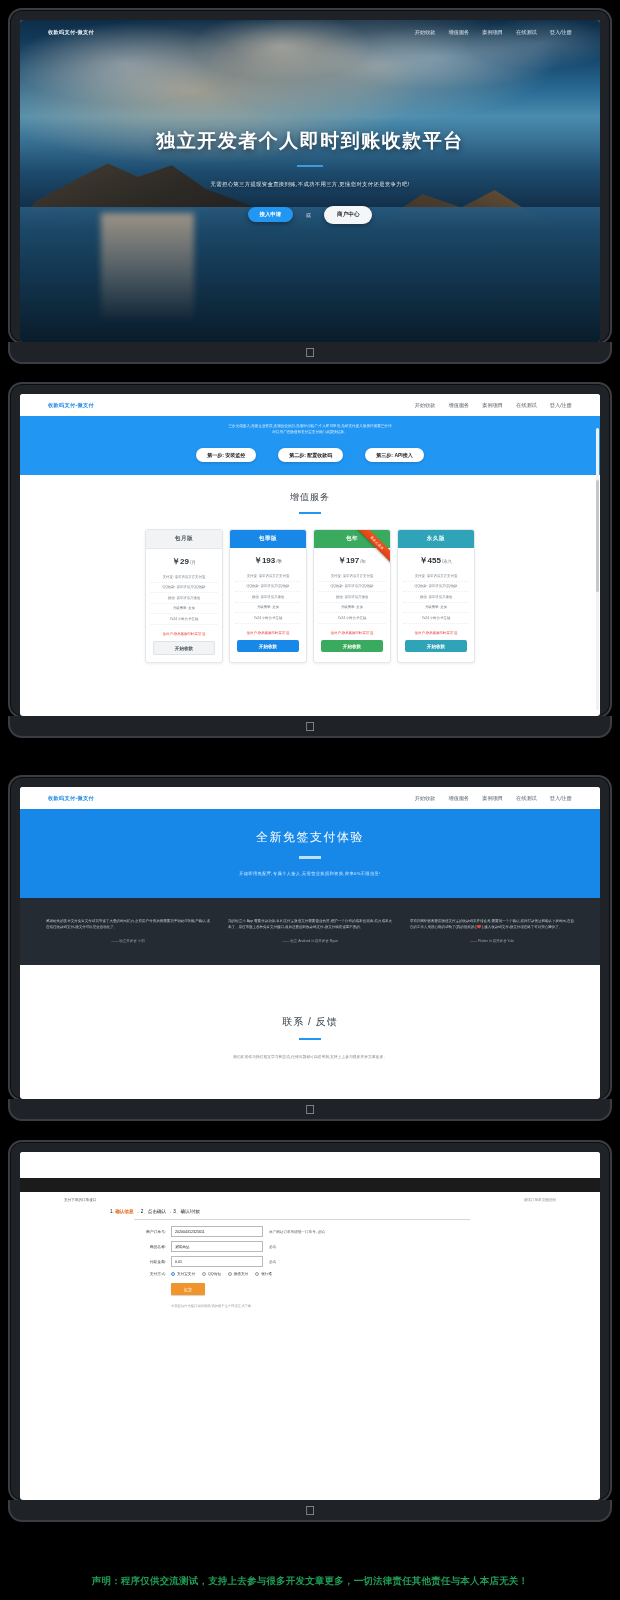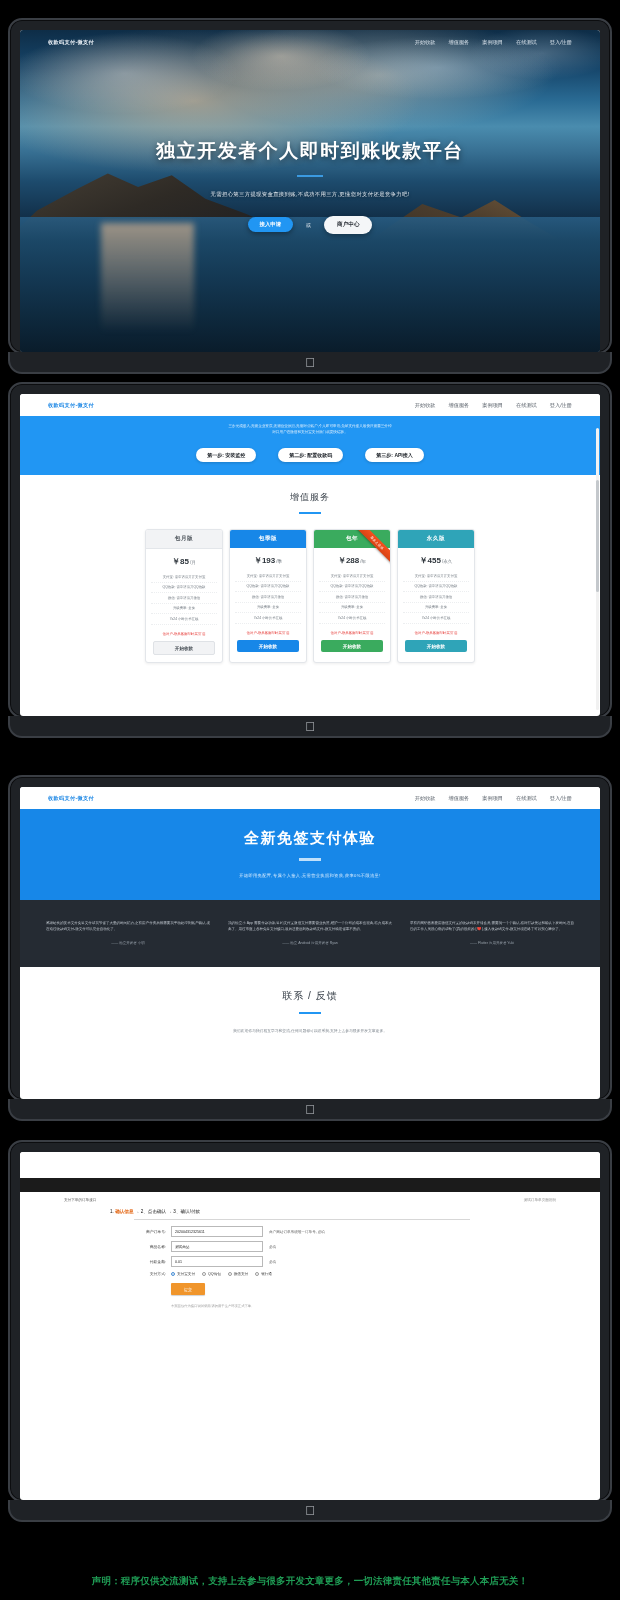--- a/index.html
+++ b/index.html
@@ -155,29 +155,29 @@
     transform:rotate(45deg); right:-18px; top:9px;
     background:linear-gradient(180deg,#f4511e,#d84315); color:#fff;
     font-size:3.2px; font-style:normal; padding:2px 0; letter-spacing:.3px;
     box-shadow:0 1px 2px rgba(0,0,0,.3);
   }
   .scroll-track { position:absolute; top:34px; right:1px; width:3px; bottom:6px; background:#f1f1f1; border-radius:2px; }
   .scroll-thumb { position:absolute; top:86px; right:1px; width:3px; height:112px; background:#c4c8cc; border-radius:2px; }
 
   
   .band-blue3 { background:#1787e8; padding:20px 0 22px; text-align:center; }
-  .band-title { font-size:15px; color:#fff; font-weight:bold; letter-spacing:1.5px; }
+  .band-title { font-size:12px; color:#fff; font-weight:normal; letter-spacing:1.5px; }
   .band-rule { width:22px; height:2.5px; background:#bfe0fb; margin:10px auto 0; }
   .band-sub { margin-top:12px; font-size:4.2px; color:#dceeff; letter-spacing:.4px; }
   .testi-band { background:#252b33; padding:20px 26px 22px; display:flex; gap:18px; }
   .testi { flex:1; }
   .testi p { font-size:3.5px; color:#c2c9d1; line-height:1.75; text-align:justify; }
   .testi .who { margin-top:9px; font-size:3.5px; color:#9aa3ad; text-align:center; }
   .contact-sec { background:#fff; padding:22px 0 18px; text-align:center; }
-  .contact-title { font-size:10px; color:#39414a; letter-spacing:1px; }
+  .contact-title { font-size:10px; color:#39414a; letter-spacing:1px;margin-top:28px; }
   .contact-rule { width:22px; height:2px; background:#2196f3; margin:9px auto 0; }
   .contact-desc { margin-top:14px; font-size:3.8px; color:#7d858d; }
 
   
   .p4-top { background:#fff; height:26px; }
   .p4-black { background:#1b1b1b; height:14px; }
   .form-wrap { background:#fff; padding:6px 0 0 0; position:relative; min-height:300px; }
   .form-topbar { display:flex; justify-content:space-between; padding:0 44px; font-size:3.6px; color:#555; }
   .form-topbar .right { color:#8a8a8a; }
   .form-inner { padding:7px 0 0 90px; }
@@ -204,21 +204,21 @@
 
   
   .declaration {
     position:absolute; left:0; right:0; bottom:12px; text-align:center;
     color:#1f9d55; font-size:9.5px; font-weight:bold; letter-spacing:.2px;
   }
 </style>
 </head>
 <body>
 
-<div class="laptop" style="top:18px;">
+<div class="laptop" style="top:8px;">
   <div class="bezel">
     <div class="screen" style="height:322px;">
       <div class="hero1">
         <div class="clouds"></div>
         <div class="mt-left"></div>
         <div class="mt-right"></div>
         <div class="water"></div>
         <div class="sunpath"></div>
 
         <div class="site-nav dark">
@@ -275,21 +275,21 @@
       </div>
 
       <div class="section-white">
         <div class="sec-title">增值服务</div>
         <div class="sec-rule"></div>
 
         <div class="price-row">
 
           <div class="price-card">
             <div class="price-head head-gray">包月版</div>
-            <div class="price-amt"><span>￥85</span><span class="per">/月</span></div>
+            <div class="price-amt"><span>￥29</span><span class="per">/月</span></div>
             <ul class="price-feats">
               <li>支付宝: 需申请后开开支付宝</li>
               <li>QQ收款: 需申请后开QQ收款</li>
               <li>微信: 需申请后开微信</li>
               <li>升级费率: 全免</li>
               <li>7x24 小时技术在线</li>
             </ul>
             <div class="price-note">信对户-联系客服即时买/开启</div>
             <div class="price-cta cta-gray">开始收款</div>
           </div>
@@ -306,21 +306,21 @@
             </ul>
             <div class="price-note">信对户-联系客服即时买/开启</div>
             <div class="price-cta cta-blue">开始收款</div>
           </div>
 
           <div class="price-card">
             <div class="ribbon">
                 <i>最多人选择</i>
               </div>
             <div class="price-head head-green">包年</div>
-            <div class="price-amt"><span>￥288</span><span class="per">/年</span></div>
+            <div class="price-amt"><span>￥197</span><span class="per">/年</span></div>
             <ul class="price-feats">
               <li>支付宝: 需申请后开开支付宝</li>
               <li>QQ收款: 需申请后开QQ收款</li>
               <li>微信: 需申请后开微信</li>
               <li>升级费率: 全免</li>
               <li>7x24 小时技术在线</li>
             </ul>
             <div class="price-note">信对户-联系客服即时买/开启</div>
             <div class="price-cta cta-green">开始收款</div>
           </div>

